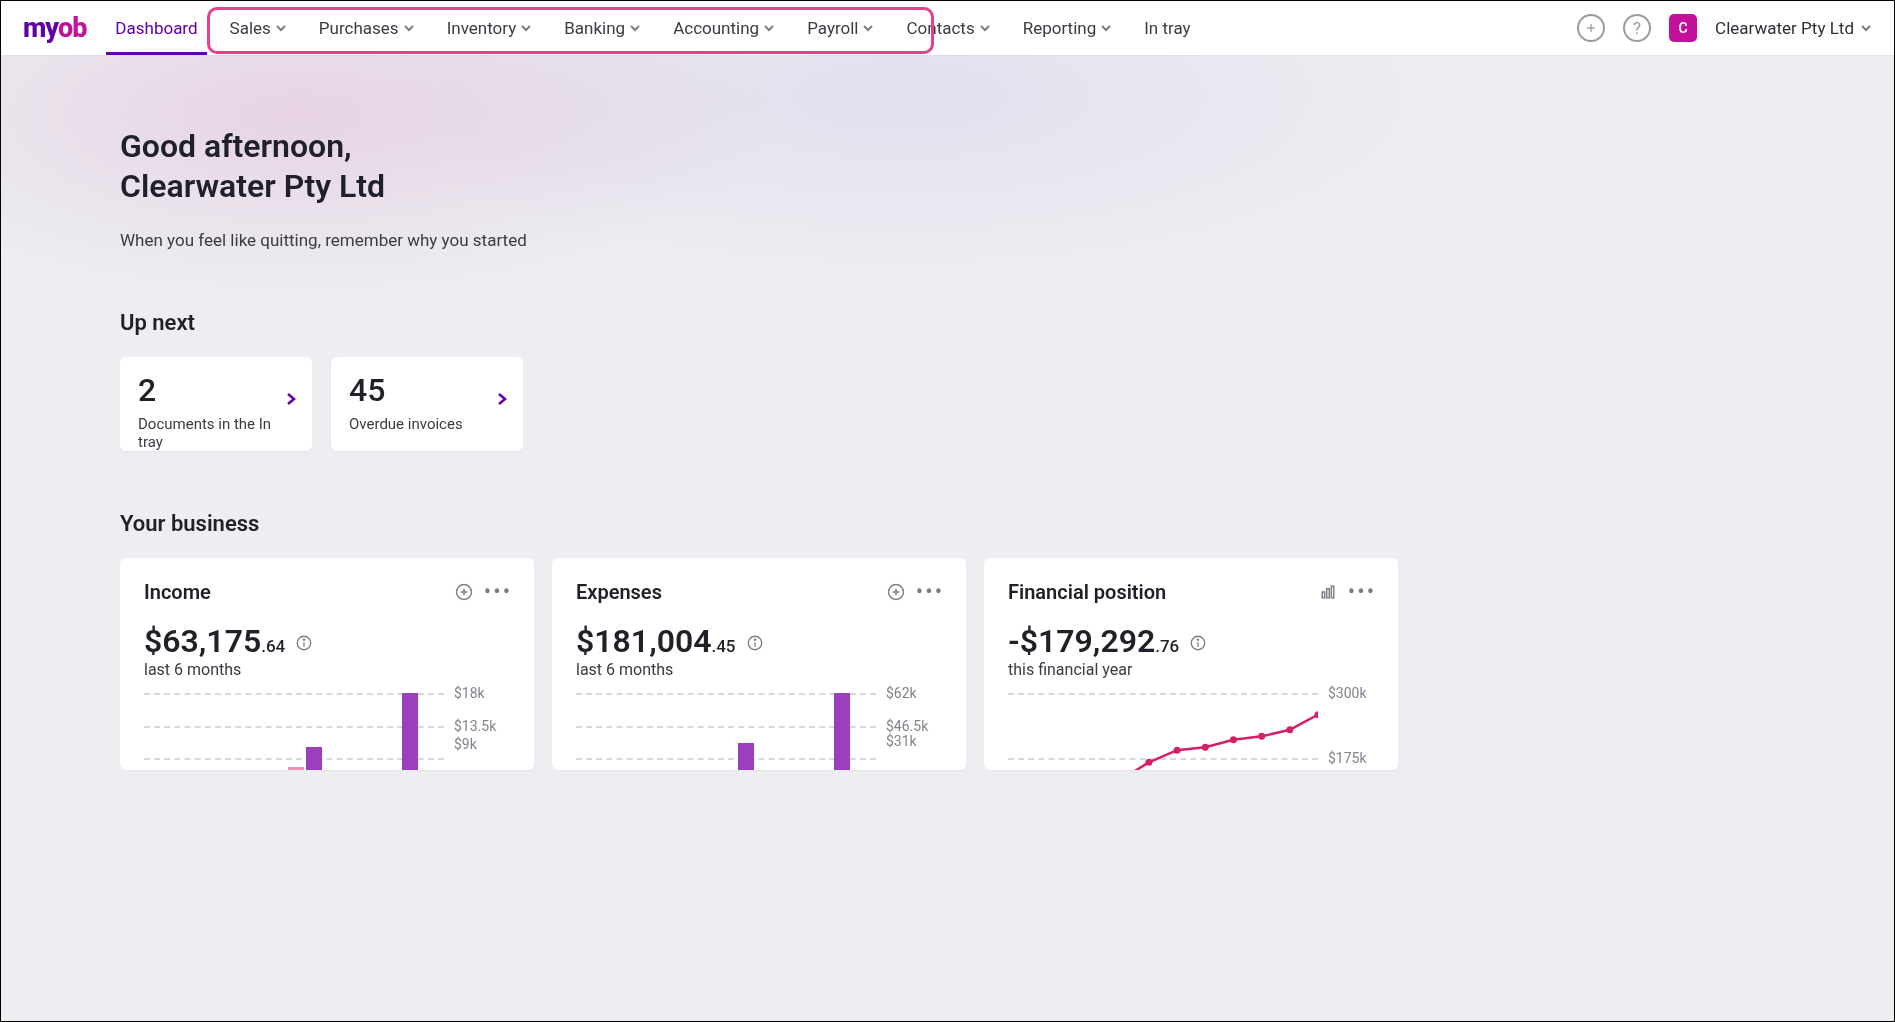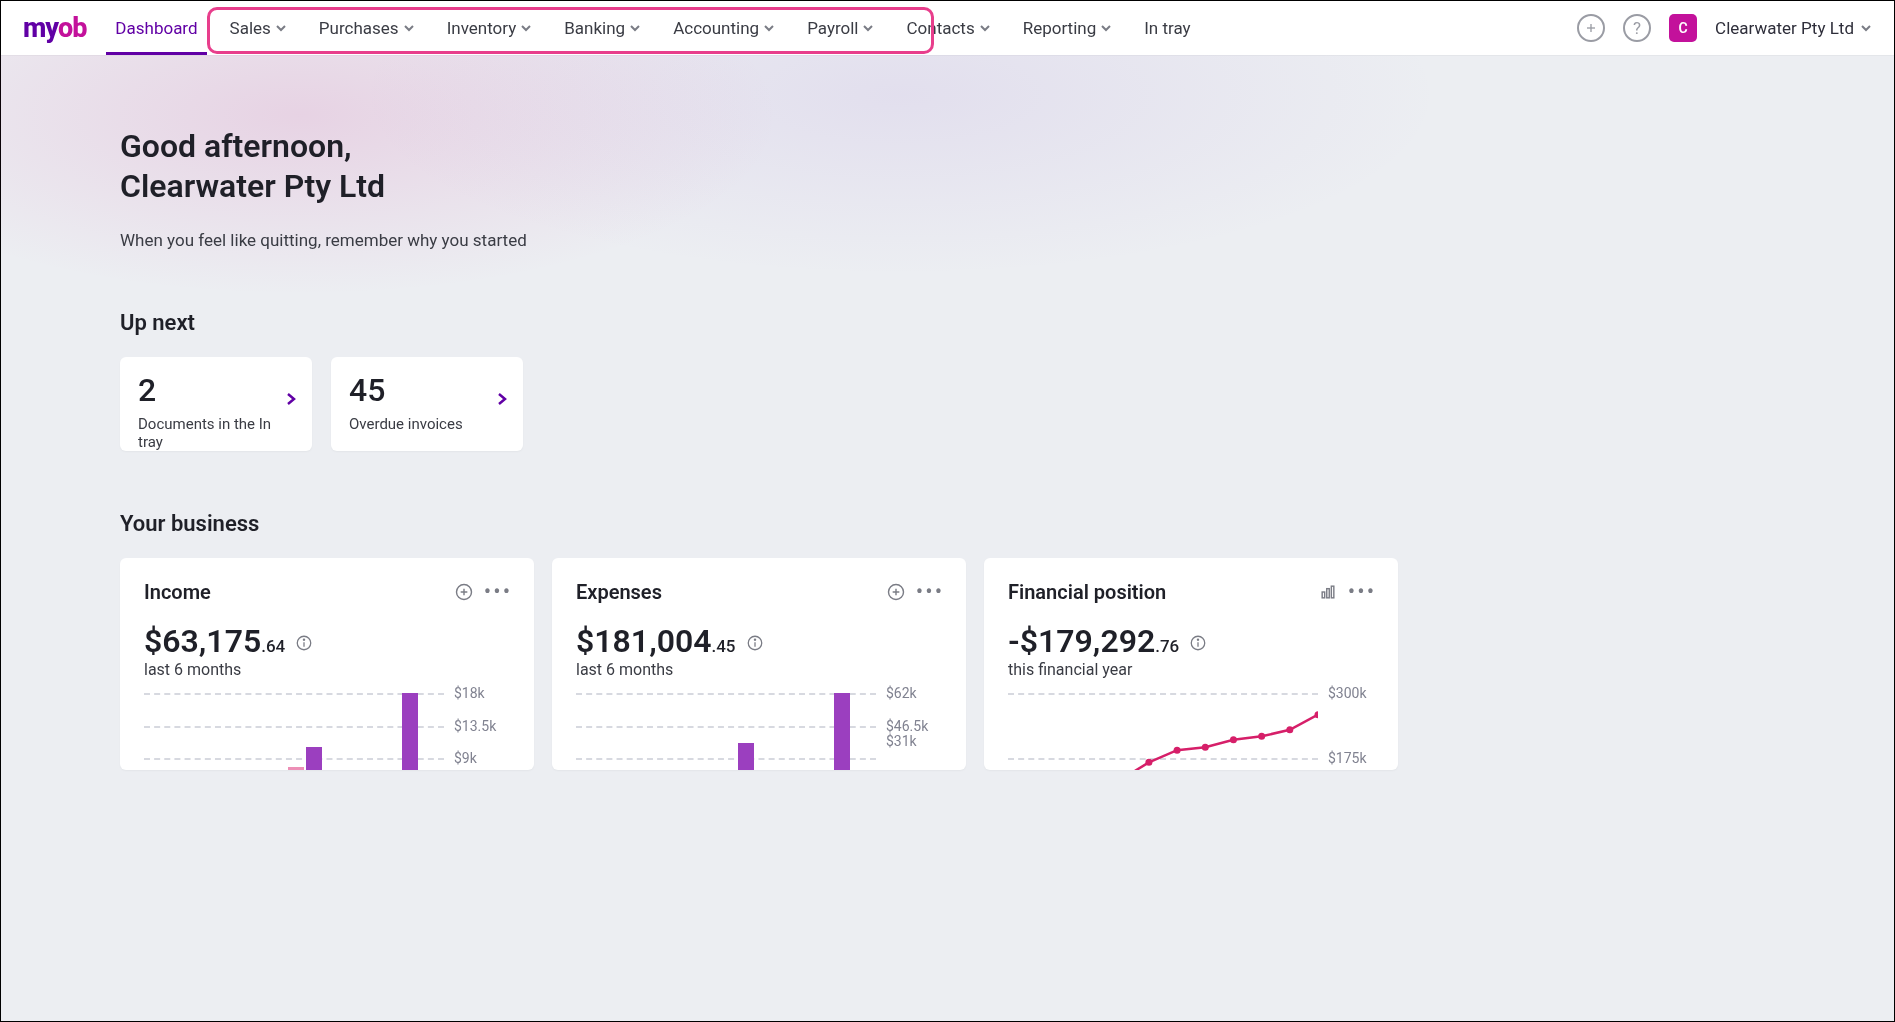--- a/index.html
+++ b/index.html
@@ -218,21 +218,21 @@
               <circle cx="12" cy="7.5" r="0.8" fill="#7a7c85"></circle>
             </svg></div>
       </div>
       <div class="period">last 6 months</div>
       <div class="chart-area" id="chart-income">
           <div class="gridline" style="top: 0px;"></div>
           <div class="gridlabel" style="top: 0px;">$18k</div>
           <div class="gridline" style="top: 32.5px;"></div>
           <div class="gridlabel" style="top: 32.5px;">$13.5k</div>
           <div class="gridline" style="top: 65px;"></div>
-          <div class="gridlabel" style="top: 65px;">$9k</div>
+          <div class="gridlabel" style="top: 51px;">$9k</div>
           <div class="bars">
             <div class="bar-grp">
               <div class="bar-a" style="height: 39.7222px;"></div>
               <div class="bar-b" style="height: 33.2222px;"></div>
             </div>
             <div class="bar-grp">
               <div class="bar-a" style="height: 7.22222px;"></div>
               <div class="bar-b" style="height: 8.66667px;"></div>
             </div>
             <div class="bar-grp">

